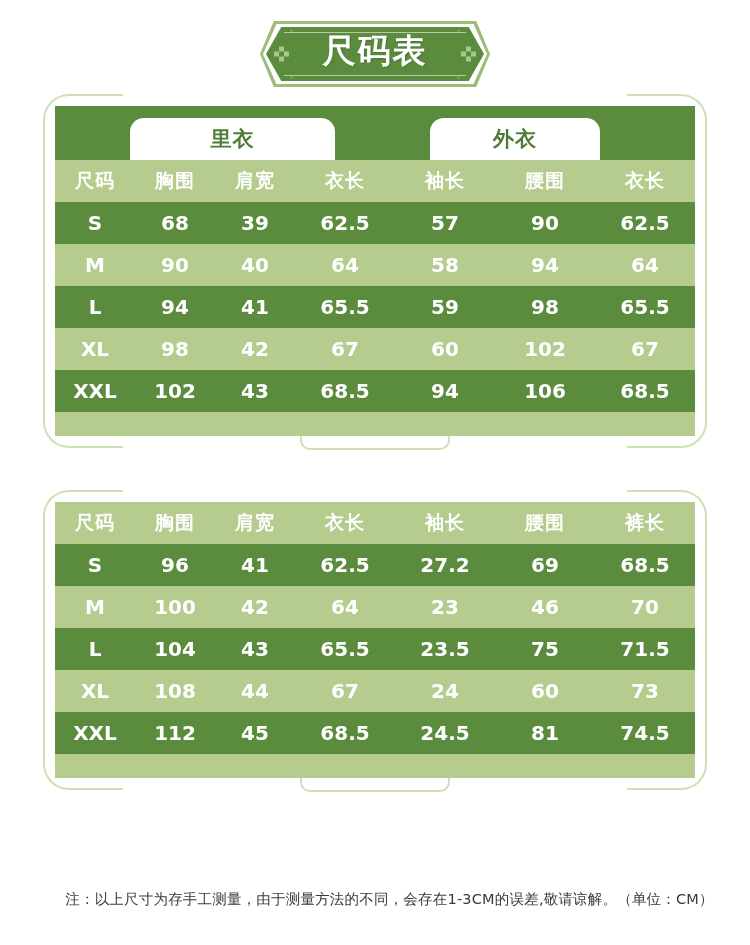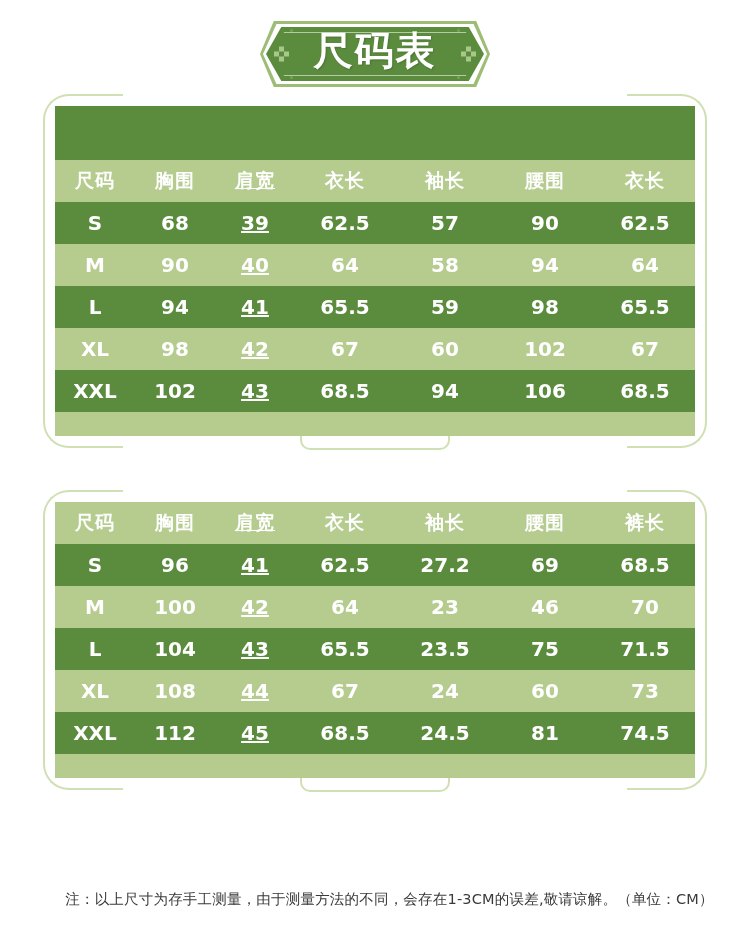--- a/index.html
+++ b/index.html
@@ -54,21 +54,21 @@
     border: 1px solid rgba(255,255,255,0.55);
     clip-path: polygon(5% 0%, 95% 0%, 100% 50%, 95% 100%, 5% 100%, 0% 50%);
   }
   .badge-text {
     position: absolute;
     inset: 0;
     display: flex;
     align-items: center;
     justify-content: center;
     color: #ffffff;
-    font-size: 39px;
+    font-size: 33px;
     font-weight: bold;
     letter-spacing: 2px;
     font-family: "DejaVu Sans", "Liberation Sans", sans-serif;
     text-shadow: 1px 1px 2px rgba(0,0,0,0.18);
     padding-bottom: 6px;
   }
   
   .ornament {
     position: absolute;
     top: 50%;
@@ -191,21 +191,21 @@
     font-weight: bold;
     font-family: "DejaVu Sans", "Liberation Sans", sans-serif;
   }
   .grid-head .cell {
     font-size: 19px;
     letter-spacing: 1px;
   }
   
   .c0 { width: 80px; }
   .c1 { width: 80px; }
-  .c2 { width: 80px; text-decoration: underline; }
+  .c2 { width: 80px; }
   .c3 { width: 100px; }
   .c4 { width: 100px; }
   .c5 { width: 100px; }
   .c6 { width: 100px; }
 
   .table-foot {
     height: 24px;
     background: #b5cc8e;
   }
 
@@ -268,20 +268,22 @@
 
 <div class="table-block first">
   <span class="frame tl"></span>
   <span class="frame tr"></span>
   <span class="frame bl"></span>
   <span class="frame br"></span>
   <span class="frame-side left"></span>
   <span class="frame-side right"></span>
 
   <div class="tab-bar">
+    <div class="tab inner">里衣</div>
+    <div class="tab outer">外衣</div>
   </div>
 
   <div class="grid-head">
     <div class="cell c0">尺码</div>
     <div class="cell c1">胸围</div>
     <div class="cell c2">肩宽</div>
     <div class="cell c3">衣长</div>
     <div class="cell c4">袖长</div>
     <div class="cell c5">腰围</div>
     <div class="cell c6">衣长</div>

